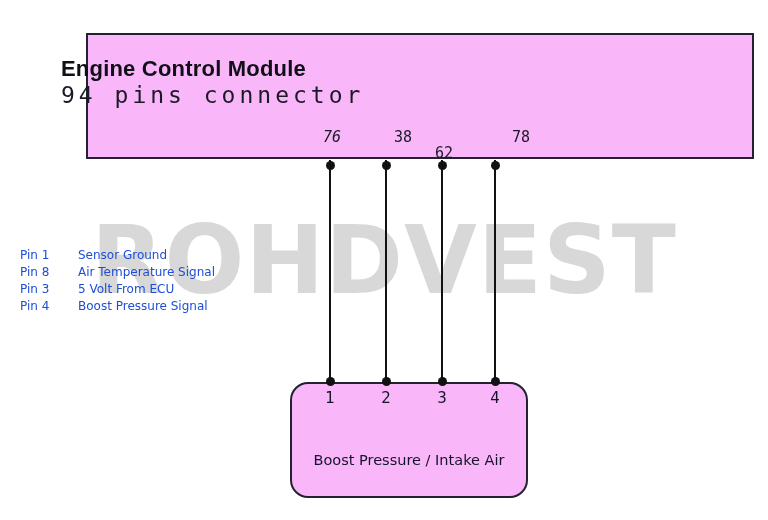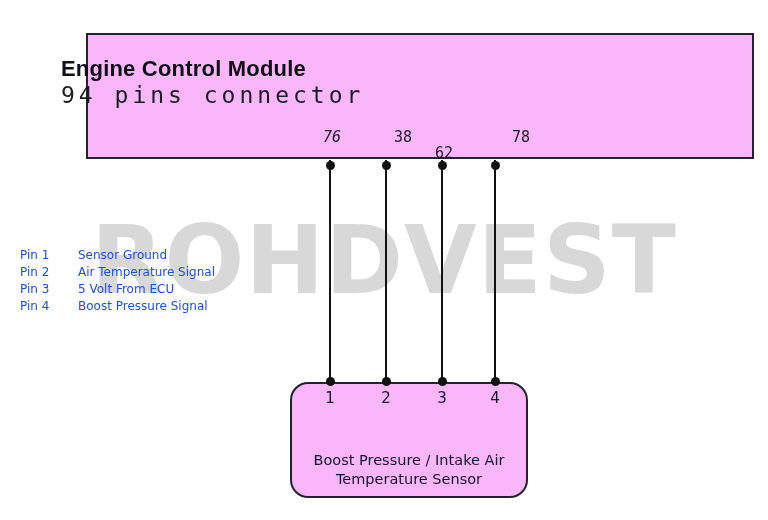--- a/index.html
+++ b/index.html
@@ -191,37 +191,36 @@
   <div class="dot bottom c2"></div>
   <div class="dot bottom c3"></div>
   <div class="dot bottom c4"></div>
 
   <div class="pin-legend">
     <div class="legend-row">
       <span class="legend-pin">Pin 1</span>
       <span class="legend-desc">Sensor Ground</span>
     </div>
     <div class="legend-row">
-      <span class="legend-pin">Pin 2</span>
+      <span class="legend-pin">Pin 8</span>
       <span class="legend-desc">Air Temperature Signal</span>
     </div>
     <div class="legend-row">
       <span class="legend-pin">Pin 3</span>
       <span class="legend-desc">5 Volt From ECU</span>
     </div>
     <div class="legend-row">
       <span class="legend-pin">Pin 4</span>
       <span class="legend-desc">Boost Pressure Signal</span>
     </div>
   </div>
 
   <div class="sensor-box">
     <div class="sensor-pin-label s1">1</div>
     <div class="sensor-pin-label s2">2</div>
     <div class="sensor-pin-label s3">3</div>
     <div class="sensor-pin-label s4">4</div>
     <div class="sensor-label">
       <div>Boost Pressure / Intake Air</div>
-      <div>Temperature Sensor</div>
     </div>
   </div>
 
 </div>
 
 </body></html>

